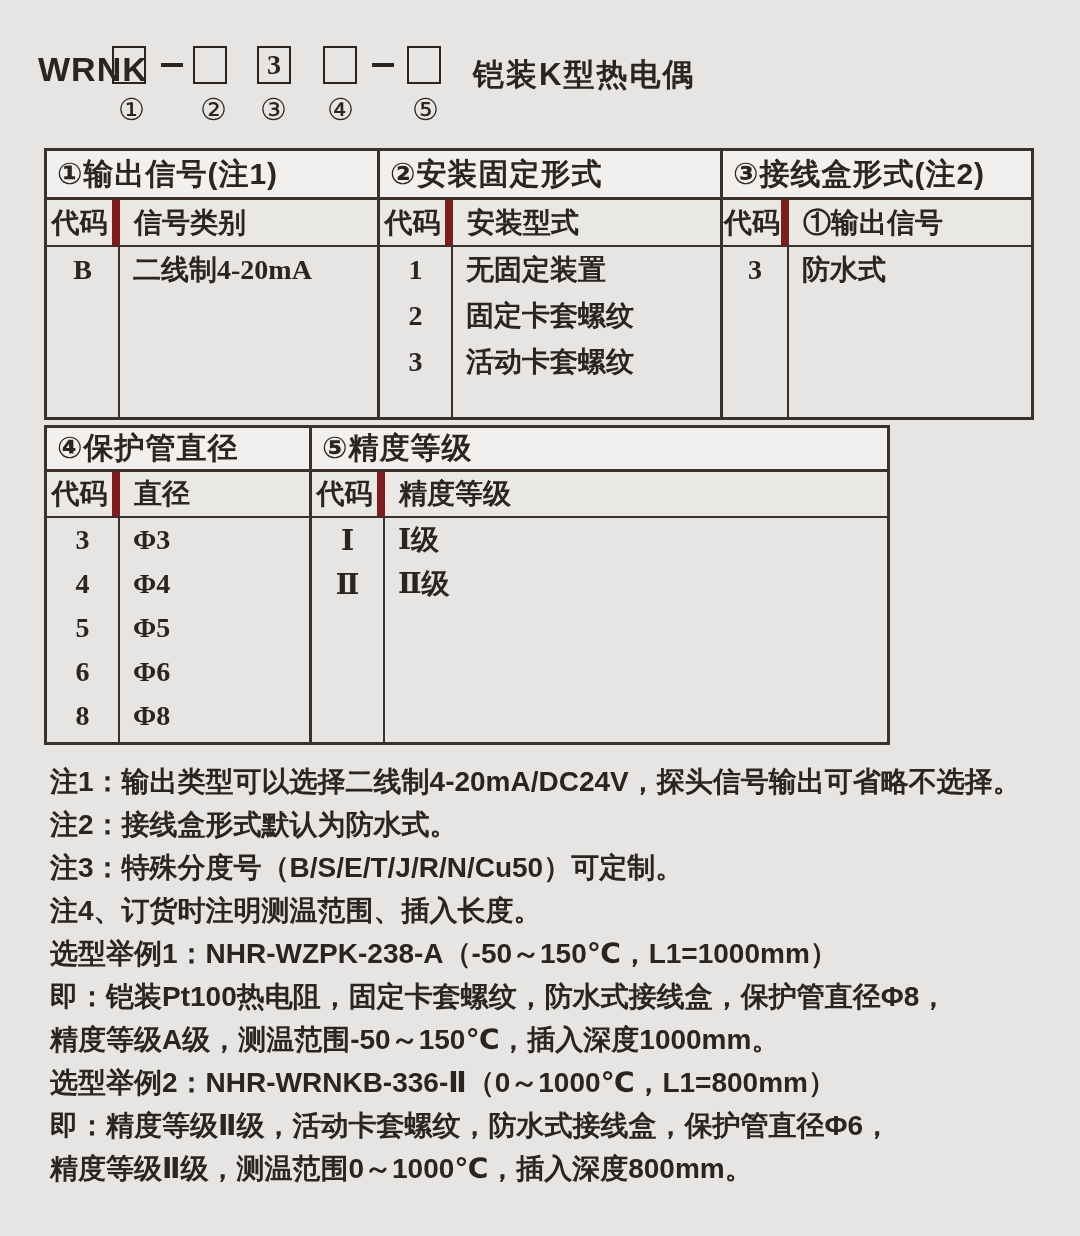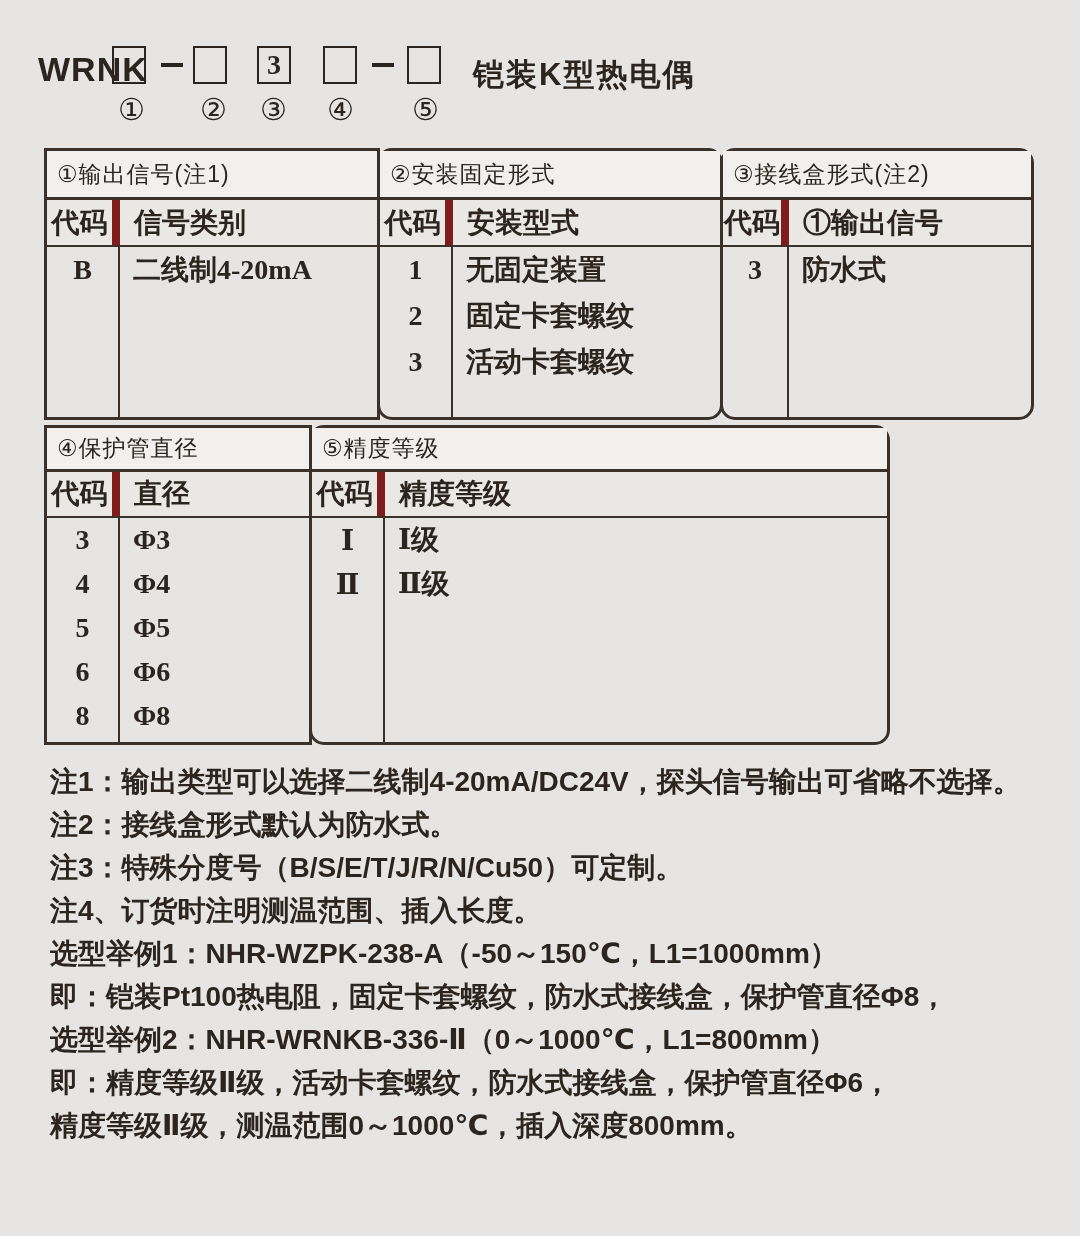--- a/index.html
+++ b/index.html
@@ -20,28 +20,28 @@
   .mdash.d0{left:161px}.mdash.d1{left:372px}
   .msuffix{position:absolute;left:473px;top:54px;font-size:31px;font-weight:bold;letter-spacing:2px;}
   .mcircle{position:absolute;top:95px;font-size:30px;line-height:30px;font-family:"DejaVu Sans",sans-serif;}
   .mcircle.c0{left:118px}.mcircle.c1{left:200px}.mcircle.c2{left:260px}.mcircle.c3{left:327px}.mcircle.c4{left:412px}
 
   
   .block{position:absolute;left:44px;display:flex;}
   .block1{top:148px}
   .block2{top:425px}
   .tbl{box-sizing:border-box;border:3px solid #3a312b;}
-  .tbl + .tbl{margin-left:-3px;border-radius:15px;}
+  .tbl + .tbl{margin-left:-3px;}
   .block1 .tbl{height:272px}
   .block2 .tbl{height:320px}
   .tbl.t1{width:336px}.tbl.t2{width:346px}.tbl.t3{width:314px}
   .tbl.t4{width:268px}.tbl.t5{width:581px}
   .tbl-title{
     display:flex;align-items:center;padding-left:10px;box-sizing:border-box;
-    font-size:23px;font-weight:normal;letter-spacing:1px;background:#f2f0ee;
+    font-size:30px;font-weight:bold;letter-spacing:1px;background:#f2f0ee;
     border-bottom:3px solid #3a312b;
   }
   .block1 .tbl-title{height:49px}
   .block2 .tbl-title{height:44px}
   .serif{font-family:"Liberation Serif","DejaVu Serif",serif;font-weight:600;}
   .tbl-head{display:flex;border-bottom:2px solid #3a312b;background:#eae8e5;box-sizing:border-box;}
   .block1 .tbl-head{height:47px}
   .block2 .tbl-head{height:46px}
   .tbl-head .hc{
     width:73px;box-sizing:border-box;border-right:8px solid #7f1d1d;
@@ -186,18 +186,19 @@
     </div>
   </div>
 
   <div class="notes">
     <div class="note-line">注1：输出类型可以选择二线制4-20mA/DC24V，探头信号输出可省略不选择。</div>
     <div class="note-line">注2：接线盒形式默认为防水式。</div>
     <div class="note-line">注3：特殊分度号（B/S/E/T/J/R/N/Cu50）可定制。</div>
     <div class="note-line">注4、订货时注明测温范围、插入长度。</div>
     <div class="note-line">选型举例1：NHR-WZPK-238-A（-50～150℃，L1=1000mm）</div>
     <div class="note-line">即：铠装Pt100热电阻，固定卡套螺纹，防水式接线盒，保护管直径Φ8，</div>
+    <div class="note-line">精度等级A级，测温范围-50～150℃，插入深度1000mm。</div>
     <div class="note-line">选型举例2：NHR-WRNKB-336-Ⅱ（0～1000℃，L1=800mm）</div>
     <div class="note-line">即：精度等级Ⅱ级，活动卡套螺纹，防水式接线盒，保护管直径Φ6，</div>
     <div class="note-line">精度等级Ⅱ级，测温范围0～1000℃，插入深度800mm。</div>
   </div>
 
 </div>
 
 </body></html>

